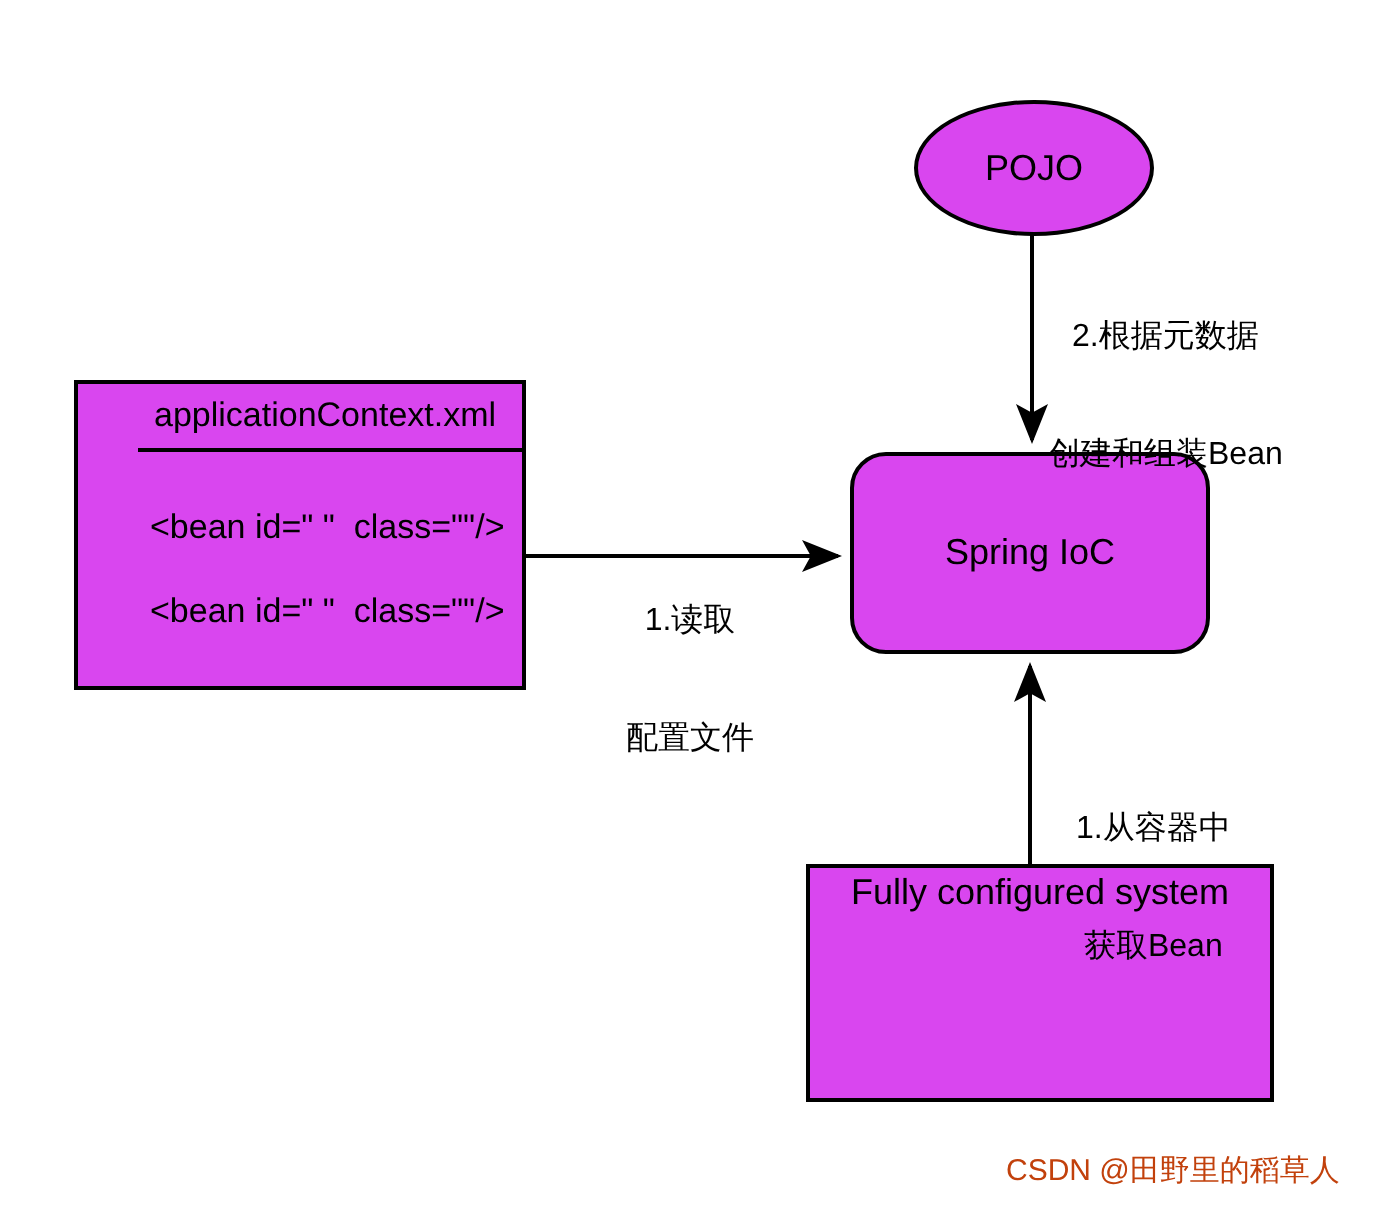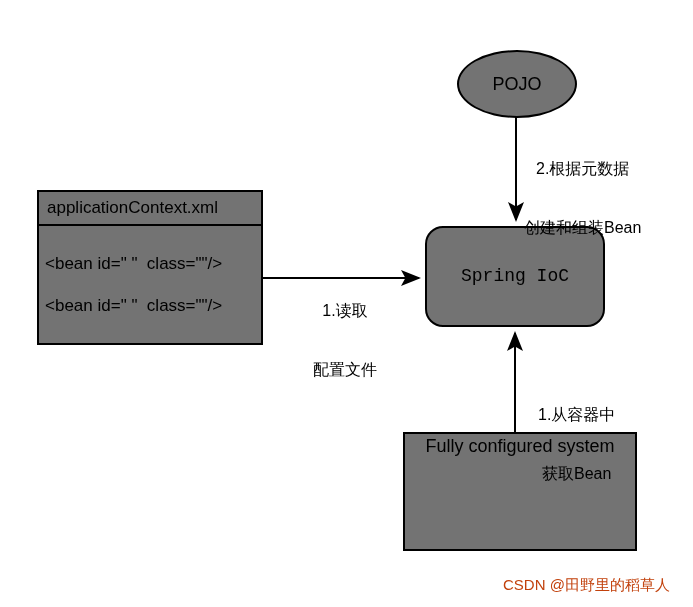--- a/index.html
+++ b/index.html
@@ -14,32 +14,33 @@
   #canvas {
     position: relative;
     width: 693px;
     height: 607px;
     background: #ffffff;
     overflow: hidden;
   }
   .node {
     position: absolute;
     box-sizing: border-box;
-    background: #737373;
+    background: #d946ef;
   }
 
   
   #xml-box {
     left: 37px;
     top: 190px;
     width: 226px;
     height: 155px;
     border: 2px solid #000000;
     display: flex;
     flex-direction: column;
+    padding-left: 30px;
   }
   #xml-box-header {
     height: 32px;
     flex: 0 0 32px;
     border-bottom: 2px solid #000000;
     display: flex;
     align-items: center;
     padding-left: 8px;
     font-size: 17px;
     white-space: nowrap;
@@ -78,21 +79,20 @@
     width: 180px;
     height: 101px;
     border: 2px solid #000000;
     border-radius: 18px;
     display: flex;
     align-items: center;
     justify-content: center;
     text-align: center;
     font-size: 18px;
     line-height: 1.35;
-    font-family: Liberation Mono, monospace;
   }
 
   
   #system-node {
     left: 403px;
     top: 432px;
     width: 234px;
     height: 119px;
     border: 2px solid #000000;
     display: flex;

